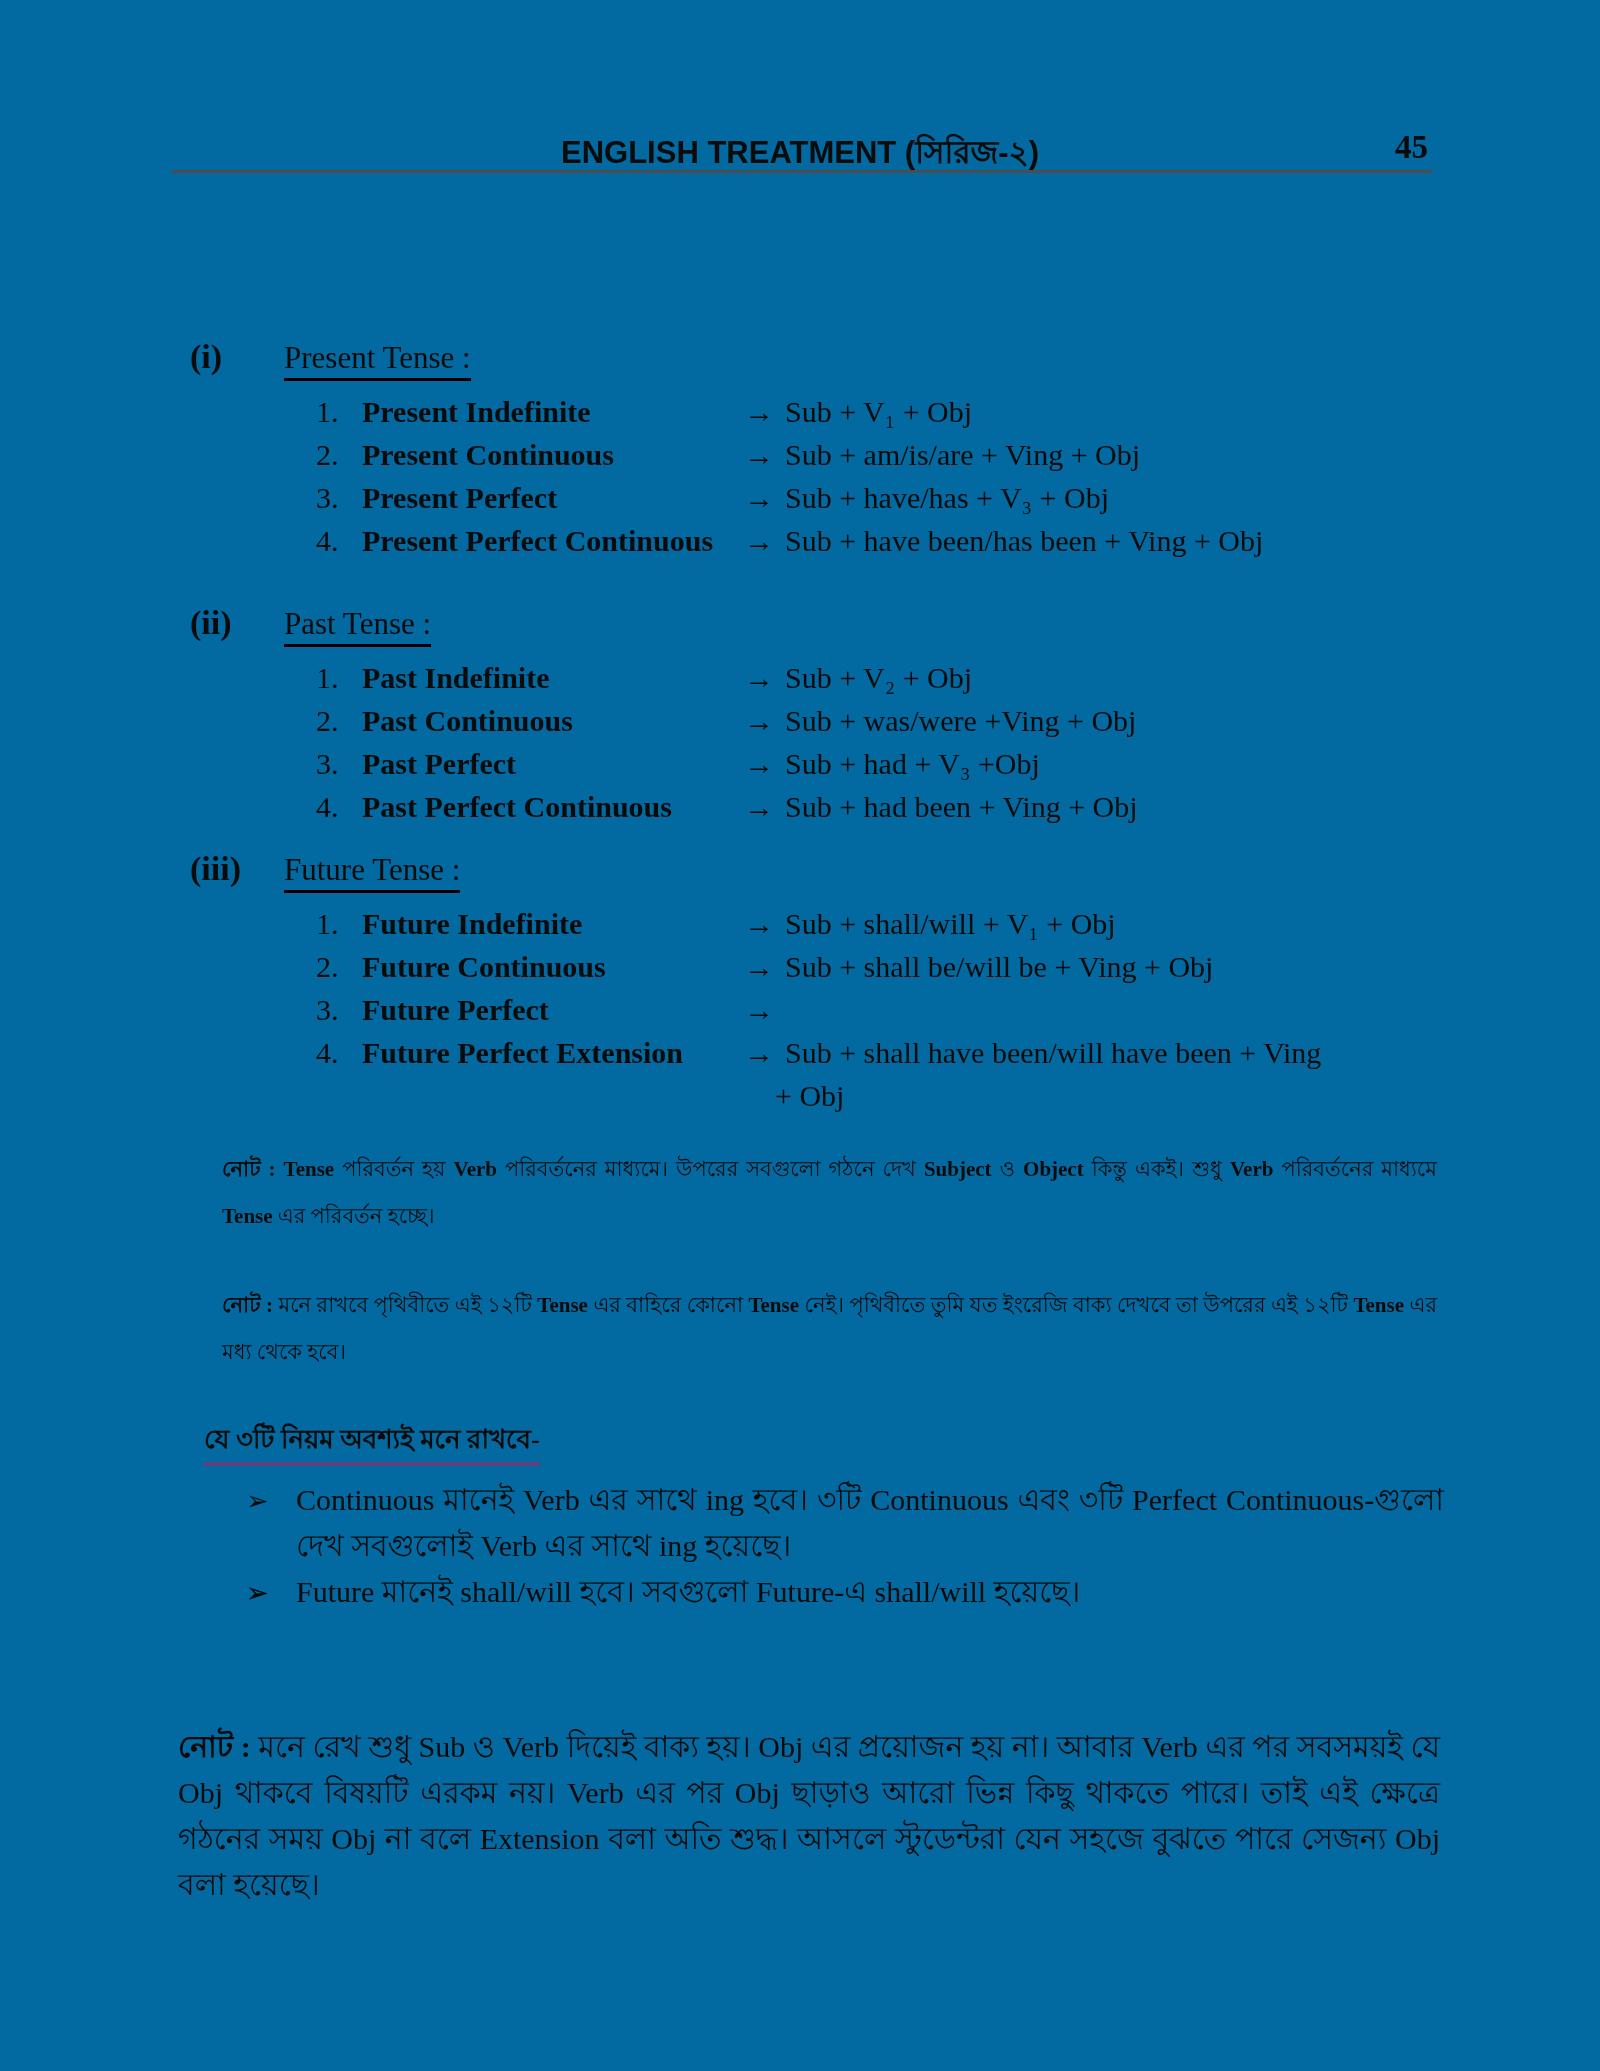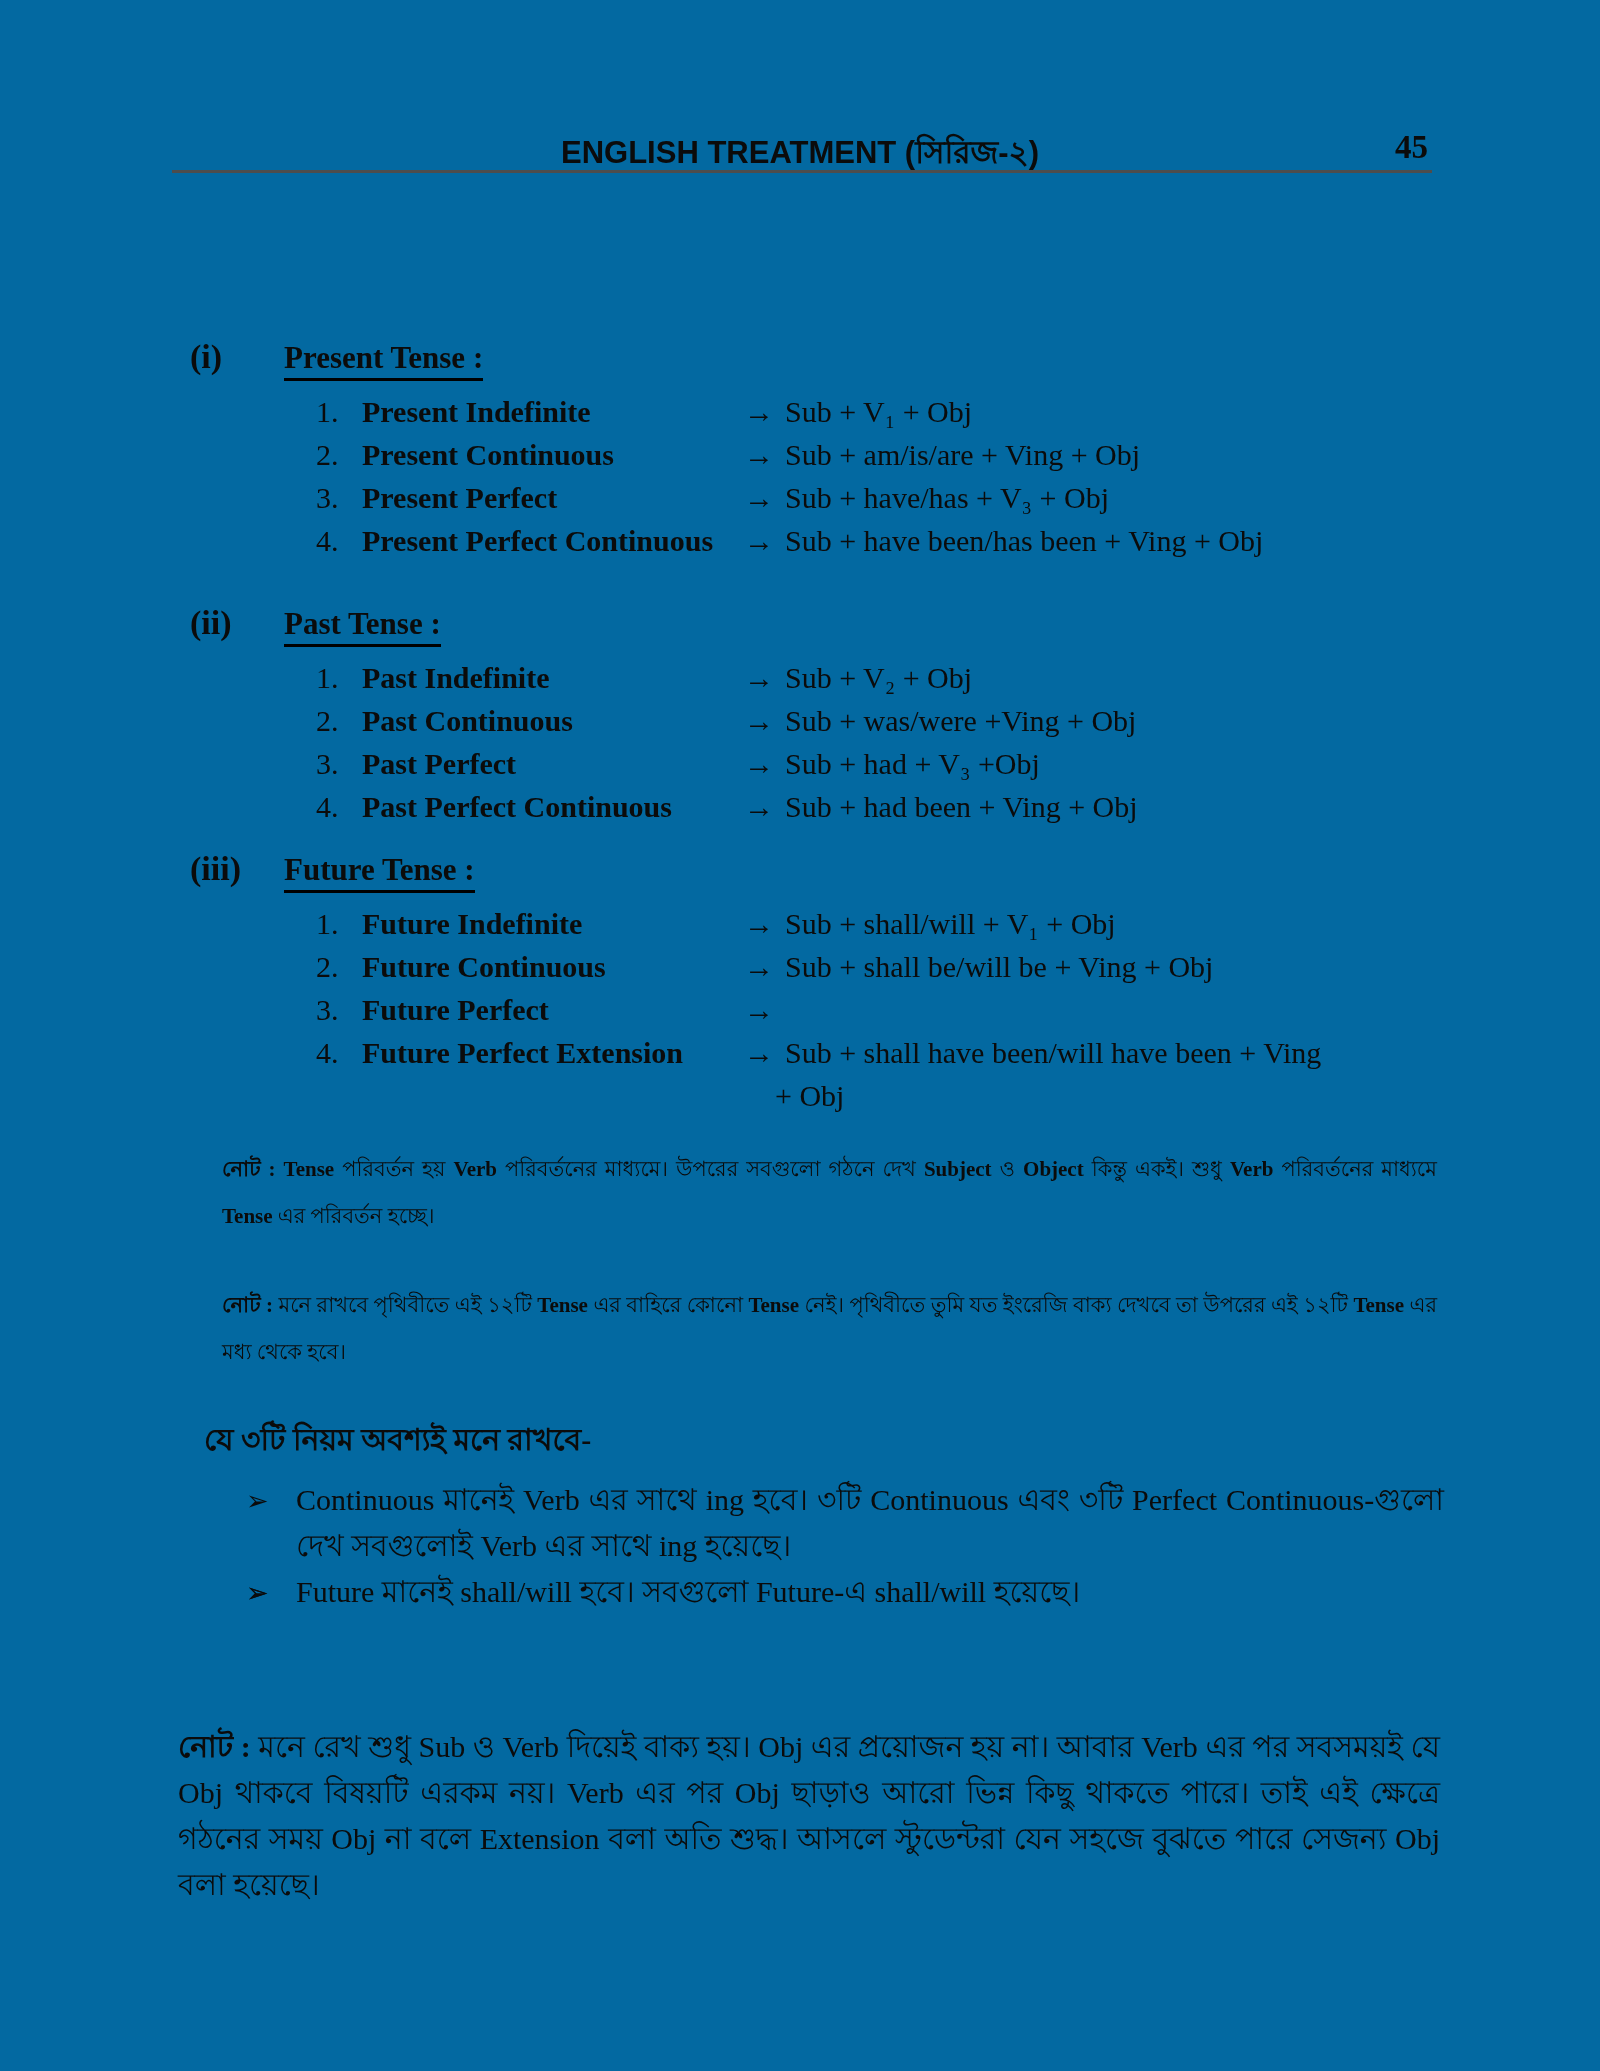--- a/index.html
+++ b/index.html
@@ -31,42 +31,42 @@
     box-sizing:border-box; border:7px solid #000; border-radius:20px;
     display:flex; align-items:center; justify-content:center;
     font-size:40px; font-weight:700; background:#fff;
   }
 
   
   .sec { position:absolute; left:0; width:1600px; }
   .sec-head-row { position:relative; height:52px; }
   .sec-index { position:absolute; left:190px; top:0; font-size:34px; font-weight:700; }
   .sec-heading {
-    position:absolute; left:284px; top:2px; font-size:31px; font-weight:700;
+    position:absolute; left:284px; top:2px; font-size:31px; font-weight:400;
     padding-bottom:2px; border-bottom:3px solid #000;
   }
   .t-row { position:relative; height:43px; line-height:43px; font-size:30px; }
   .t-num    { position:absolute; left:316px; }
   .t-name   { position:absolute; left:362px; white-space:nowrap;font-weight:bold; }
   .t-arrow  { position:absolute; left:744px; }
   .t-formula{ position:absolute; left:785px; white-space:nowrap; }
   .t-formula-cont { position:absolute; left:775px; white-space:nowrap; }
 
   
   .note {
     position:absolute; font-size:21px; line-height:47px; text-align:justify;
   }
   .note-1 { top:1146px; left:222px; width:1215px; }
   .note-2 { top:1282px; left:222px; width:1215px; }
 
   
   .rules { position:absolute; top:1420px; left:204px; width:1240px; }
   .rules-heading {
-    display:inline-block; font-size:30px; font-weight:700; line-height:40px;
-    padding-bottom:3px; border-bottom:2px solid #0369a1;
+    display:inline-block; font-size:26px; font-weight:700; line-height:40px;
+    padding-bottom:3px; border-bottom:2px solid #be185d;
   }
   .rule-item {
     position:relative; margin-top:12px; padding-left:92px;
     font-size:30px; line-height:46px; text-align:justify;
   }
   .rule-item + .rule-item { margin-top:0; }
   .rule-bullet { position:absolute; left:42px; top:1px; font-size:27px; }
 
   
   .final-note {

